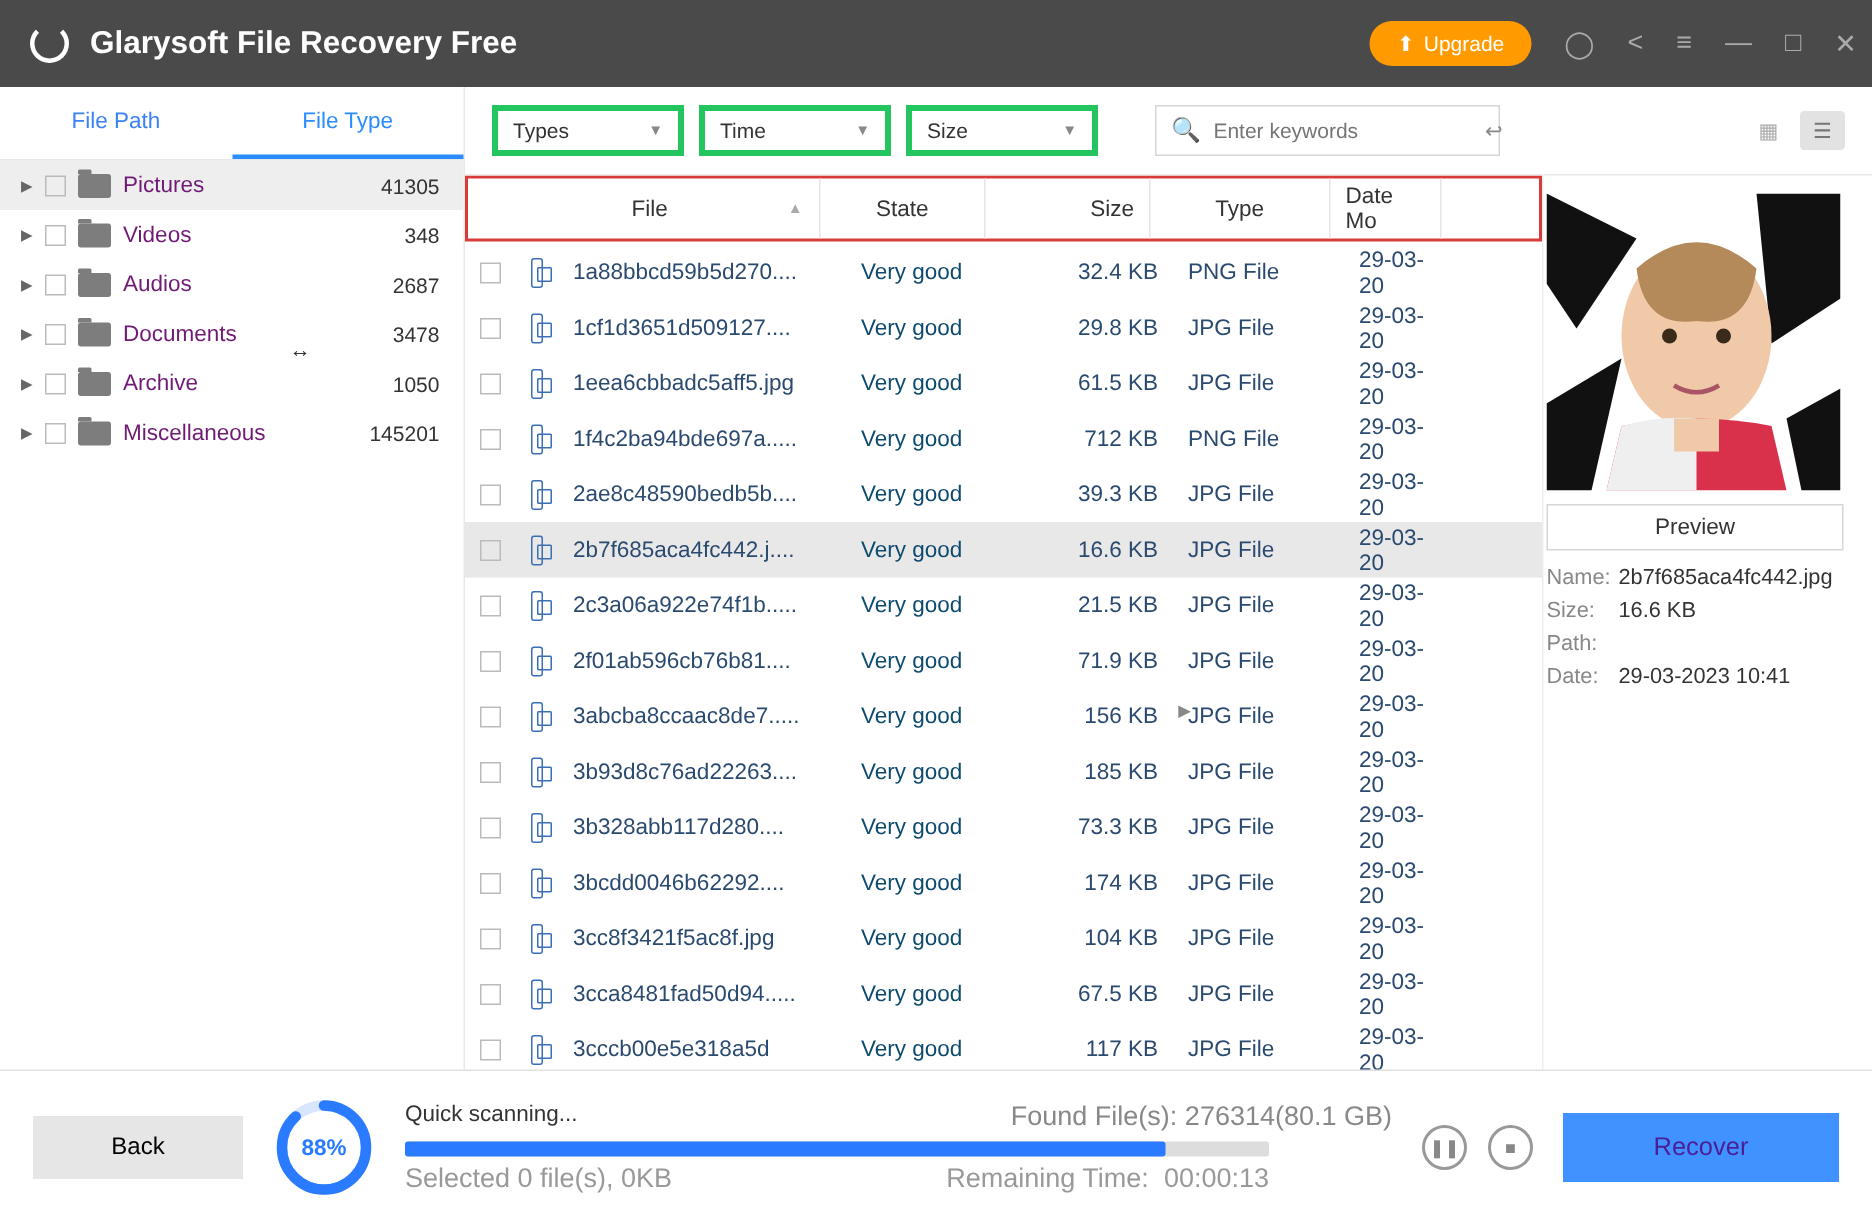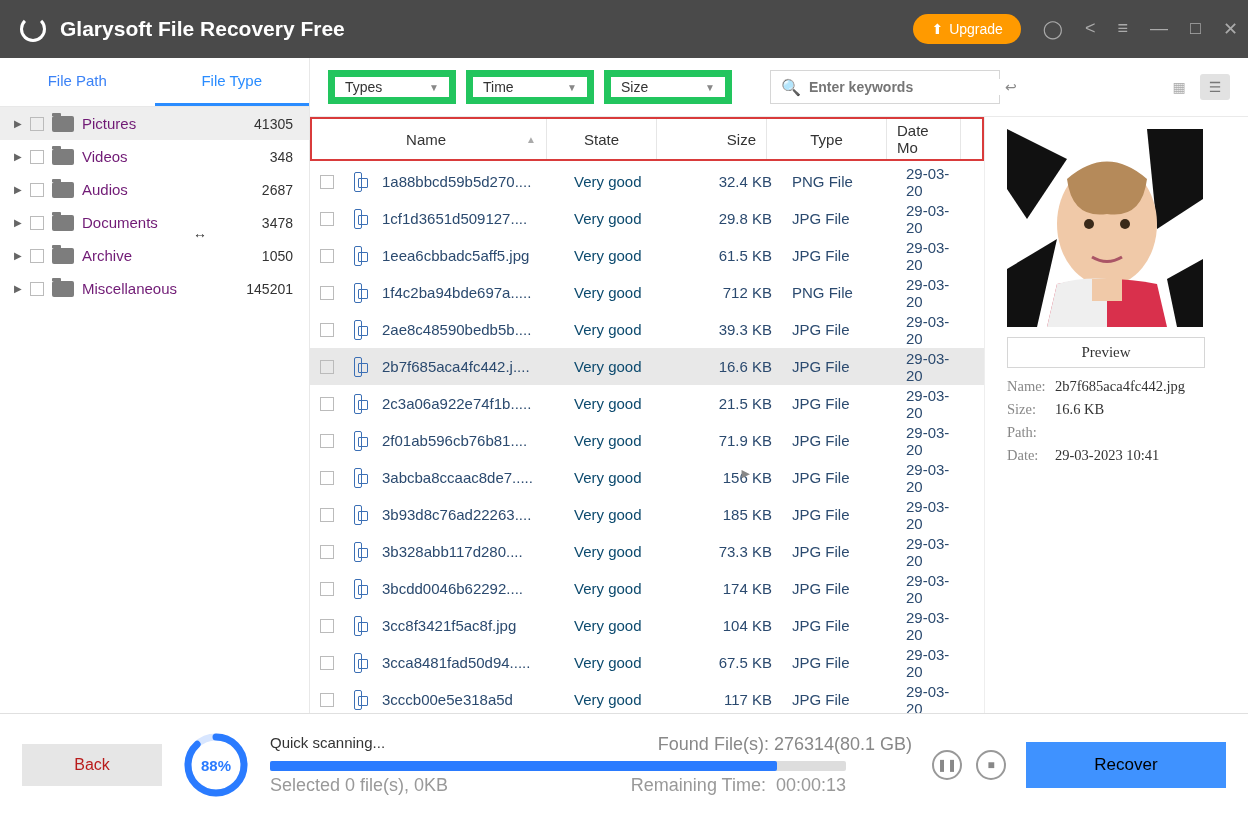--- a/index.html
+++ b/index.html
@@ -20,25 +20,25 @@
 .cat-item .arrow { width: 10px; font-size: 10px; color: #666; margin-right: 6px; }
 .cat-item .chk { width: 14px; height: 14px; border: 1px solid #bbb; margin-right: 8px; }
 .cat-item .folder-ic { width: 22px; height: 16px; background: #7d7d7d; border-radius: 2px; position: relative; margin-right: 8px; }
 .cat-item .folder-ic::before { content: ""; position: absolute; top: -3px; left: 0; width: 9px; height: 3px; background: #7d7d7d; border-radius: 1px 1px 0 0; }
 .cat-item .label { flex: 1; font-size: 15px; color: #701a75; }
 .cat-item .count { font-size: 14px; color: #333; margin-right: 6px; }
 .cat-item.sel { background: #eee; }
 .resize-cursor { position: absolute; left: 193px; top: 225px; font-size: 14px; }
 .main { flex: 1; display: flex; flex-direction: column; }
 .filter-bar { display: flex; align-items: center; gap: 10px; padding: 12px 18px; border-bottom: 1px solid #eaeaea; }
-.combo { width: 128px; height: 34px; border: 7px solid #22c55e; display: flex; align-items: center; padding: 0 10px; font-size: 14px; color: #333; cursor: pointer; }
+.combo { width: 128px; height: 34px; border: 4px solid #22c55e; display: flex; align-items: center; padding: 0 10px; font-size: 14px; color: #333; cursor: pointer; }
 .combo .caret { margin-left: auto; color: #888; font-size: 10px; }
 .search-box { width: 230px; height: 34px; border: 1px solid #d6d6d6; display: flex; align-items: center; padding: 0 10px; margin-left: 28px; }
 .search-box .mag { color: #aaa; margin-right: 8px; font-size: 16px; }
-.search-box input { border: none; outline: none; flex: 1; font-size: 14px; color: #ec4899; font-weight: bold; }
+.search-box input { border: none; outline: none; flex: 1; font-size: 14px; color: #ec4899; }
 .search-box .enter { color: #888; font-size: 14px; }
 .view-toggle { margin-left: auto; display: flex; gap: 6px; }
 .vt-btn { width: 30px; height: 26px; display: flex; align-items: center; justify-content: center; border-radius: 3px; cursor: pointer; color: #aaa; }
 .vt-btn.active { background: #e2e2e2; color: #777; }
 .table-wrap { flex: 1; display: flex; overflow: hidden; }
 .table-area { flex: 1; overflow: hidden; position: relative; }
 .thead { display: flex; border: 2px solid #d93b3b; height: 44px; align-items: center; font-size: 15px; color: #333; margin: 0 0 2px 0; }
 .thead .hcell { border-right: 1px solid #e6e6e6; height: 100%; display: flex; align-items: center; padding: 0 10px; }
 .hname { width: 235px; justify-content: center; gap: 80px; }
 .hstate { width: 110px; justify-content: center; }
@@ -52,41 +52,41 @@
 .fck { width: 34px; display: flex; justify-content: center; }
 .fck .chk { width: 14px; height: 14px; border: 1px solid #bbb; }
 .fic { width: 28px; display: flex; justify-content: center; color: #2a8cff; }
 .file-ic { width: 17px; height: 20px; border: 1.5px solid #3b6fb5; border-radius: 2px; position: relative; }
 .file-ic::after { content: ""; position: absolute; left: 3px; top: 5px; width: 8px; height: 8px; border: 1.5px solid #3b6fb5; border-radius: 1px; }
 .fname { width: 192px; white-space: nowrap; overflow: hidden; text-overflow: ellipsis; }
 .fstate { width: 110px; color: #0c4a6e; }
 .fsize { width: 108px; text-align: right; }
 .ftype { width: 114px; }
 .fdate { width: 66px; }
-.preview-pane { width: 264px; padding: 12px 22px; border-left: 1px solid #eee; font-size: 14px; color: #333; font-family: Liberation Serif, serif; }
+.preview-pane { width: 220px; padding: 12px 2px; border-left: 1px solid #eee; font-size: 14px; color: #333; }
 .thumb { width: 196px; height: 198px; margin-bottom: 6px; }
 .preview-btn { width: 198px; border: 1px solid #d6d6d6; padding: 6px 0; text-align: center; margin-bottom: 10px; cursor: pointer; font-size: 15px; }
 .meta-row { display: flex; margin-bottom: 6px; font-size: 14.5px; }
 .meta-row .ml { color: #888; width: 48px; }
 .meta-row .mv { flex: 1; color: #333; word-break: break-all; }
 .footer { height: 103px; border-top: 1px solid #e0e0e0; display: flex; align-items: center; padding: 0 22px; gap: 20px; }
-.back-btn { width: 140px; height: 42px; background: #e6e6e6; border: none; color: #b91c1c; font-size: 16px; cursor: pointer; }
+.back-btn { width: 140px; height: 42px; background: #e6e6e6; border: none; color: #000000; font-size: 16px; cursor: pointer; }
 .prog-ring { width: 68px; height: 68px; position: relative; }
 .prog-ring svg { width: 68px; height: 68px; }
 .prog-ring .pct { position: absolute; left: 0; top: 0; width: 100%; height: 100%; display: flex; align-items: center; justify-content: center; font-size: 15px; color: #2a7bff; font-weight: 600; }
 .prog-info { flex: 1; }
 .scan-row { display: flex; justify-content: space-between; font-size: 14px; color: #333; }
 .scan-title { font-size: 15px; color: #333; margin-bottom: 6px; }
 .found-text { color: #888; font-size: 18px; }
 .pbar { width: 576px; height: 10px; background: #ddd; border-radius: 2px; margin: 4px 0; position: relative; }
 .pbar .pfill { position: absolute; left: 0; top: 0; height: 100%; width: 88%; background: #2a7bff; border-radius: 2px; }
 .sub-row { display: flex; justify-content: space-between; font-size: 18px; color: #999; width: 576px; }
 .ctrl-btns { display: flex; gap: 14px; }
 .ctrl-btn { width: 30px; height: 30px; border: 2px solid #999; border-radius: 50%; display: flex; align-items: center; justify-content: center; cursor: pointer; color: #888; font-size: 12px; }
-.recover-btn { width: 200px; height: 46px; background: #3f92ff; color: #000000; border: none; font-size: 17px; cursor: pointer; }
+.recover-btn { width: 184px; height: 46px; background: #3f92ff; color: #4c1d95; border: none; font-size: 17px; cursor: pointer; }
 .expand-handle { position: absolute; right: 234px; top: 350px; font-size: 11px; color: #888; }
 </style>
 </head>
 <body>
 
 <div class="titlebar">
   <div class="logo-ring"></div>
   <div class="app-title">Glarysoft File Recovery Free</div>
   <button class="upgrade-btn">
     <span>⬆</span>
@@ -178,21 +178,21 @@
         <div class="vt-btn">▦</div>
         <div class="vt-btn active">☰</div>
       </div>
     </div>
 
     <div class="table-wrap">
       <div class="table-area">
         <div class="thead">
           <div class="hcell hname">
               <span style="width:18px"></span>
-              <span>Name</span>
+              <span>File</span>
               <span style="color:#aaa;font-size:10px">▲</span>
             </div>
           <div class="hcell hstate">State</div>
           <div class="hcell hsize">Size</div>
           <div class="hcell htype">Type</div>
           <div class="hcell hdate">Date Mo</div>
         </div>
         <div class="files" id="files">
             <div class="frow">
               <span class="fcell fck">

